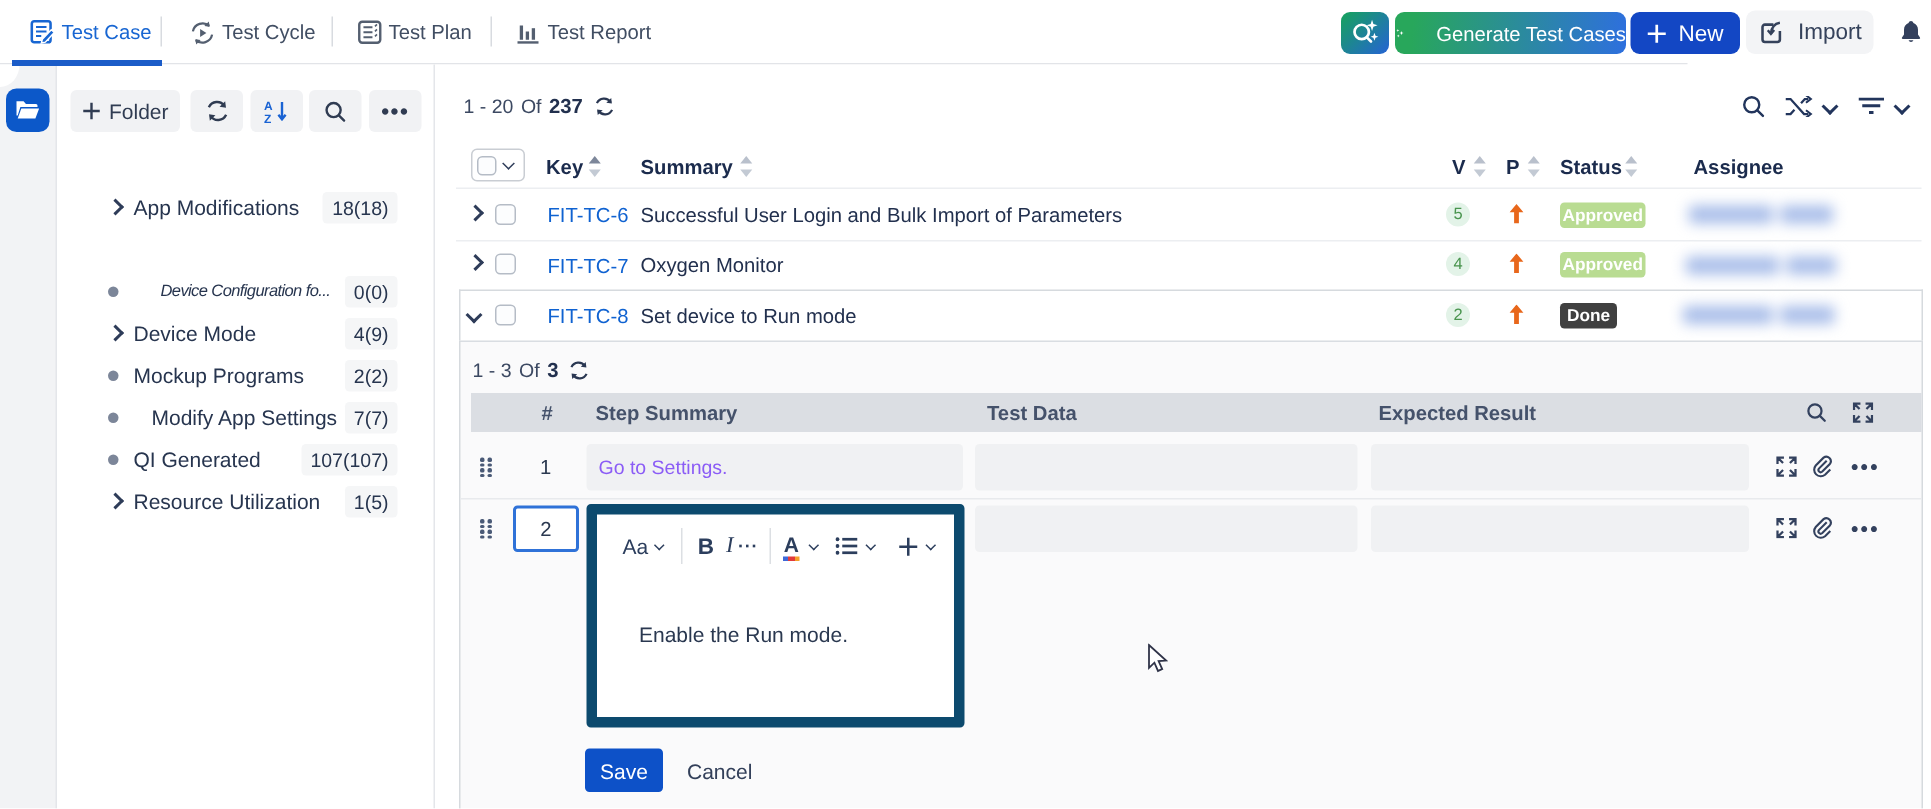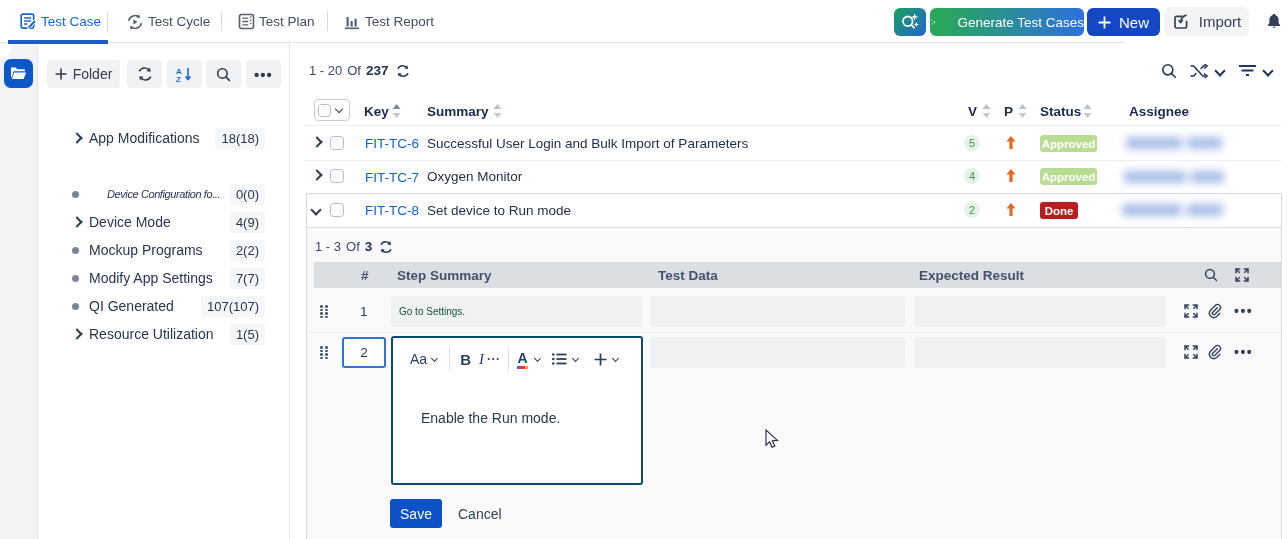--- a/index.html
+++ b/index.html
@@ -46,21 +46,21 @@
 
   
   #panel { position:absolute; left:306px; top:193px; width:976px; height:346px; border:1px solid #d6dade; border-bottom:none; background:transparent; }
   #stepsbg { position:absolute; left:306px; top:227px; width:976px; height:312px; background:#fafafb; border-left:1px solid #d6dade; border-right:1px solid #d6dade; border-top:1px solid #d9dde2; }
   #stephdr { position:absolute; left:314px; top:262px; width:967px; height:26px; background:#dbdee3; }
   .shh { position:absolute; top:0; height:26px; display:flex; align-items:center; font-weight:bold; font-size:13.5px; color:#45526b; }
   .cell { position:absolute; height:31px; background:#f0f1f3; border-radius:3px; }
   .dots8 { position:absolute; width:9px; height:13px; display:grid; grid-template-columns:2.5px 2.5px; grid-template-rows:repeat(4,2.5px); gap:1px 2.5px; }
   .dots8 i { background:#4a5a77; border-radius:50%; }
   #num2 { position:absolute; left:342px; top:337px; width:44px; height:31px; background:#fff; border:2px solid #2f72d8; border-radius:3px; display:flex; align-items:center; justify-content:center; font-size:13.5px; color:#2b3950; }
-  #editor { position:absolute; left:391px; top:336px; width:252px; height:149px; background:#fff; border:2px solid #0c4a6e; border-radius:3px; }
+  #editor { position:absolute; left:391px; top:336px; width:252px; height:149px; background:#fff; border:7px solid #0c4a6e; border-radius:3px; }
   #savebtn { position:absolute; left:390px; top:499px; width:52px; height:29px; background:#0d51c8; border-radius:3px; color:#fff; font-size:14px; display:flex; align-items:center; justify-content:center; }
   #cancel { position:absolute; left:458px; top:499px; height:29px; display:flex; align-items:center; font-size:14px; color:#33405a; }
 </style>
 </head>
 <body>
 
 <div id="topbar">
   <div class="tab active" style="left:20px;">
     <svg width="17" height="17" viewBox="0 0 17 17">
         <rect x="1.2" y="1.2" width="12.5" height="14" rx="1.6" fill="none" stroke="#1866d2" stroke-width="1.7"></rect>
@@ -197,21 +197,21 @@
       <span style="margin-left:8px;">Device Mode</span>
       <span class="cnt">4(9)</span>
     </div>
   <div class="trow" style="top:193px;">
       <div class="bullet" style="margin-left:25px;"></div>
       <span style="margin-left:10px;">Mockup Programs</span>
       <span class="cnt">2(2)</span>
     </div>
   <div class="trow" style="top:221px;">
       <div class="bullet" style="margin-left:25px;"></div>
-      <span style="margin-left:10px;">Modify App Settings</span>
+      <span style="margin-left:22px;">Modify App Settings</span>
       <span class="cnt">7(7)</span>
     </div>
   <div class="trow" style="top:249px;">
       <div class="bullet" style="margin-left:25px;"></div>
       <span style="margin-left:10px;">QI Generated</span>
       <span class="cnt">107(107)</span>
     </div>
   <div class="trow" style="top:277px;">
       <div class="chevR" style="margin-left:26px;"></div>
       <span style="margin-left:8px;">Resource Utilization</span>
@@ -320,21 +320,21 @@
   <div class="rowchev" style="left:22px; top:163px;">
       <div class="chevD" style="border-width:2.2px;"></div>
     </div>
   <span class="cb" style="left:40px; top:160px;"></span>
   <div class="key" style="left:75px; top:160px;">FIT-TC-8</div>
   <div class="summ" style="left:137px; top:160px;">Set device to Run mode</div>
   <div class="vcirc" style="left:674px; top:159px;">2</div>
   <svg style="position:absolute; left:715px; top:160px;" width="12" height="13" viewBox="0 0 12 13">
       <path d="M6 0 10.6 5.5H7.6V13H4.4V5.5H1.4z" fill="#e8671b"></path>
     </svg>
-  <div class="badge" style="left:750px; top:159px; width:38px; background:#b91c1c;">Done</div>
+  <div class="badge" style="left:750px; top:159px; width:38px; background:#404040;">Done</div>
   <div class="blurnm" style="left:832px; top:161px;">
       <span style="width:60px;"></span>
       <span style="width:36px;"></span>
     </div>
 </div>
 <div id="panel"></div>
 <div id="stepsbg"></div>
 
 <div style="position:absolute; left:315px; top:239px; display:flex; align-items:center; font-size:13px; color:#3c4962; gap:5px;">
   <span>1 - 3</span>
@@ -369,21 +369,21 @@
     <i></i>
     <i></i>
     <i></i>
     <i></i>
     <i></i>
     <i></i>
     <i></i>
   </div>
 <div style="position:absolute; left:360px; top:304px; font-size:13.5px; color:#2b3950;">1</div>
 <div class="cell" style="left:391px; top:296px; width:251px; display:flex; align-items:center;">
-    <span style="margin-left:8px; font-size:10px; color:#14532d;">Go to Settings.</span>
+    <span style="margin-left:8px; font-size:13px; color:#8b5cf6;">Go to Settings.</span>
   </div>
 <div class="cell" style="left:650px; top:296px; width:255px;"></div>
 <div class="cell" style="left:914px; top:296px; width:252px;"></div>
 <svg style="position:absolute; left:1184px; top:304px;" width="14" height="14" viewBox="0 0 14 14" fill="none" stroke="#33415e" stroke-width="1.5">
     <path d="M8.7 1h4.3v4.3M13 1 9.3 4.7M5.3 13H1V8.7M1 13l3.7-3.7M1 5.3V1h4.3M1 1l3.7 3.7M13 8.7V13H8.7M13 13 9.3 9.3"></path>
   </svg>
 <svg style="position:absolute; left:1207px; top:303px;" width="15" height="16" viewBox="0 0 15 16" fill="none" stroke="#33415e" stroke-width="1.4">
     <path d="M10.8 4.2 5.6 9.4a1.5 1.5 0 0 0 2.1 2.1l5.2-5.2a3 3 0 0 0-4.2-4.2L3.5 7.3a4.4 4.4 0 0 0 6.2 6.2l3.5-3.5"></path>
   </svg>
 <div style="position:absolute; left:1234px; top:303px; font-size:14px; font-weight:bold; color:#33415e; letter-spacing:1.5px;">•••</div>

